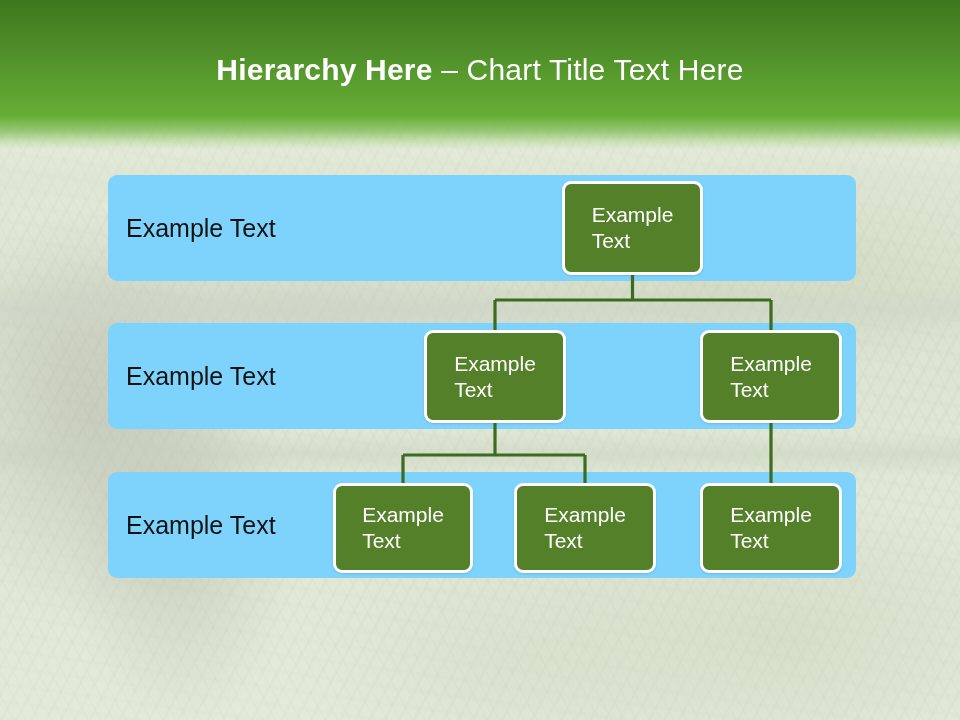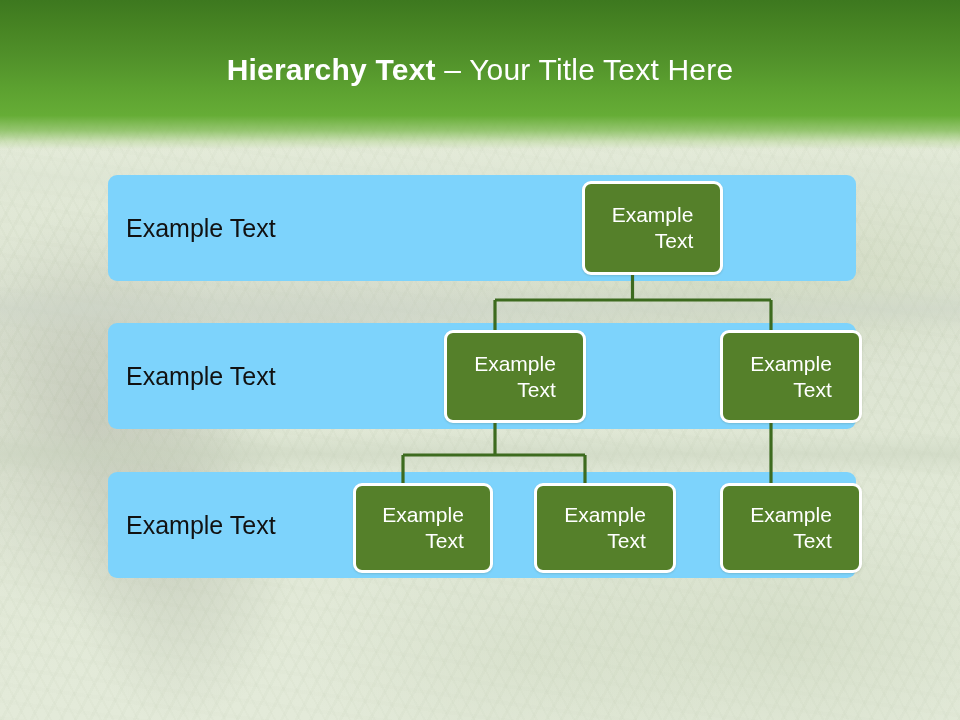--- a/index.html
+++ b/index.html
@@ -131,44 +131,43 @@
   .node {
     position: absolute;
     box-sizing: border-box;
     background: #55802a;
     border: 3px solid #ffffff;
     border-radius: 9px;
     color: #ffffff;
     display: flex;
     align-items: center;
     justify-content: center;
-    text-align: right;
+    text-align: left;
     font-size: 21px;
     line-height: 26px;
     padding: 4px 8px;
     box-shadow: 0 1px 2px rgba(60,80,40,.18);
-    margin-left: 20px;
   }
   .node-label { display: block; }
 </style>
 </head>
 <body>
 
 <div id="slide">
 
   <div class="bg-photo"></div>
   <div class="bg-texture"></div>
   <div class="bg-strip-a"></div>
   <div class="bg-strip-b"></div>
   <div class="bg-strip-c"></div>
   <div class="bg-wash"></div>
 
   <div class="title-band"></div>
   <div class="title-text">
-    <span class="title-strong">Hierarchy Text</span><span class="title-rest"> – Your Title Text Here</span>
+    <span class="title-strong">Hierarchy Here</span><span class="title-rest"> – Chart Title Text Here</span>
   </div>
 
   <div class="level-band" style="top:175px;">
     <span class="level-label">Example Text</span>
   </div>
   <div class="level-band" style="top:323px;">
     <span class="level-label">Example Text</span>
   </div>
   <div class="level-band" style="top:472px;">
     <span class="level-label">Example Text</span>

